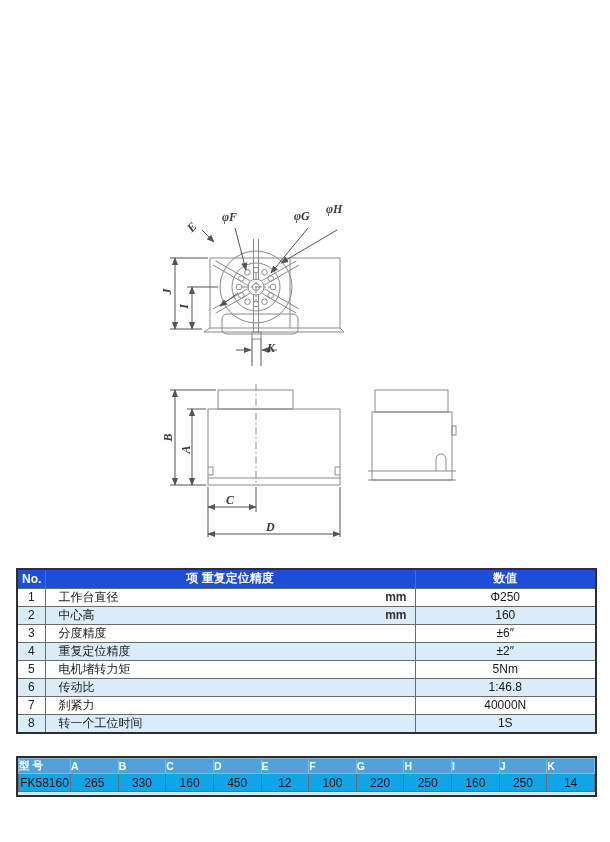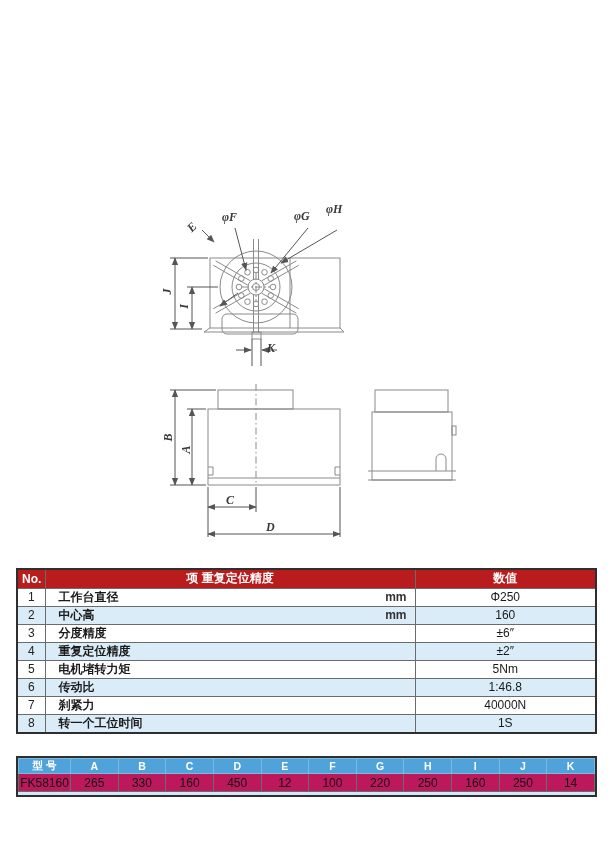--- a/index.html
+++ b/index.html
@@ -35,43 +35,43 @@
   
   .main-table-wrap {
     position:absolute; left:16px; top:568px; width:581px;
   }
   table { border-collapse:collapse; width:100%; table-layout:fixed; }
   .main-table { border:2px solid #2e2e2e; }
   .main-table th, .main-table td {
     border:1px solid #6b6b6b; font-size:12px; overflow:hidden; white-space:nowrap;
   }
   .main-table thead th {
-    background:#b91c1c; color:#ffffff; font-weight:600; height:19px;
+    background:#1d4ed8; color:#ffffff; font-weight:600; height:19px;
   }
   .main-table thead th.no-h { text-align:left; padding-left:4px; }
   .main-table tbody td { height:18px; }
   .main-table tbody tr:nth-child(even) td { background:#d9ecf8; }
   .main-table tbody tr:nth-child(odd) td { background:#ffffff; }
   td.c-no { text-align:center; color:#222; }
   td.c-item { padding:0 8px 0 13px; }
   .item-flex { display:flex; justify-content:space-between; align-items:center; }
-  .item-name { font-weight:700; color:#1a1a1a; }
+  .item-name { font-weight:400; color:#1a1a1a; }
   .item-unit { font-weight:700; color:#333; }
   td.c-val { text-align:center; font-weight:500; color:#1a1a1a; }
   
   .dim-table-wrap {
     position:absolute; left:16px; top:756px; width:581px;
     border:2px solid #2e2e2e; background:#cfe7f6; padding-bottom:3px;
   }
   .dim-table th {
     background:#4fa3da; color:#ffffff; font-weight:700; font-size:10.5px;
-    height:13px; border:1px solid #7db9de; text-align:center;
+    height:13px; border:1px solid #7db9de; text-align:left;
   }
   .dim-table td {
-    background:#be185d; font-size:12px; height:18px; text-align:center;
+    background:#0ea5e9; font-size:12px; height:18px; text-align:center;
     border:1px solid #6b6b6b; color:#111;
   }
 </style>
 </head>
 <body>
 
 <div class="page">
 
 
   <div class="drawing" style="left:140px; top:198px; width:290px; height:175px;">

